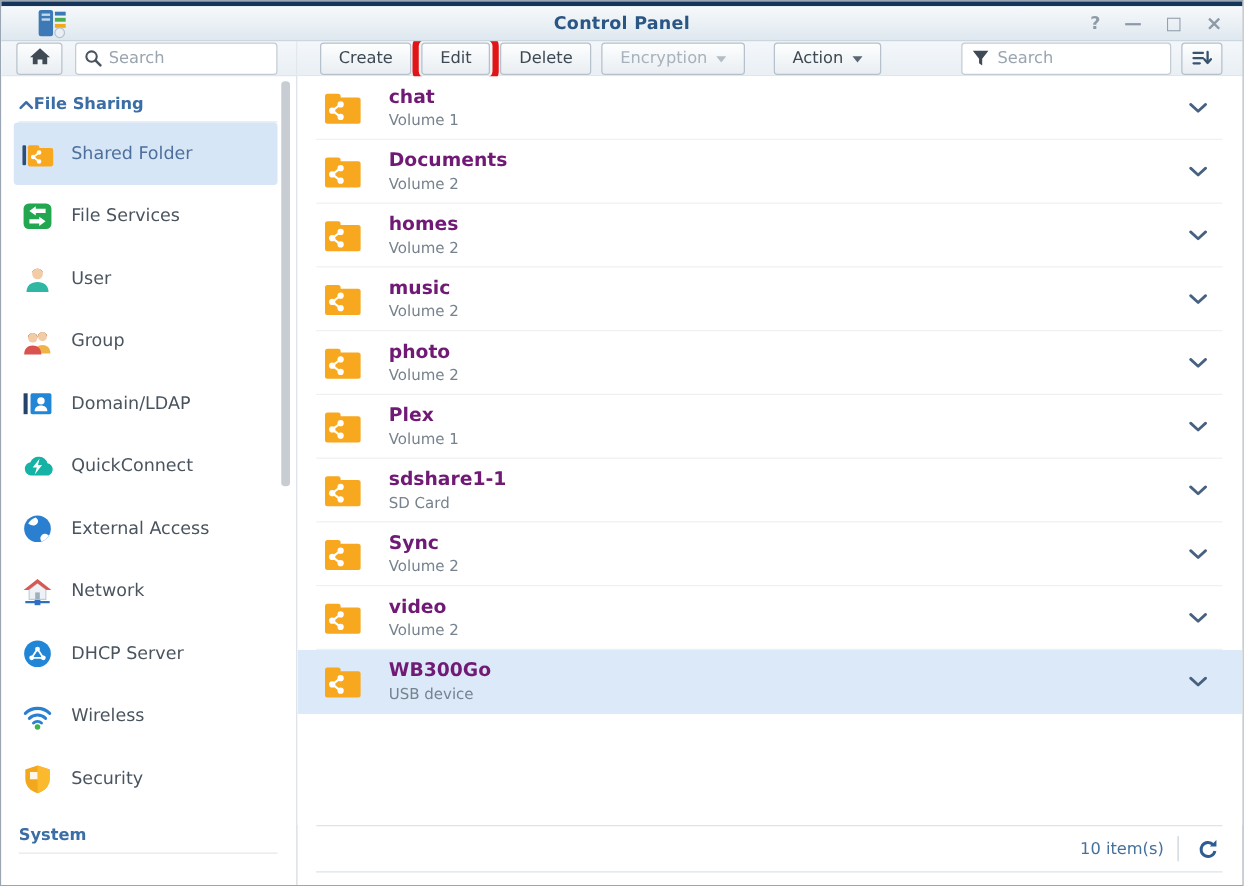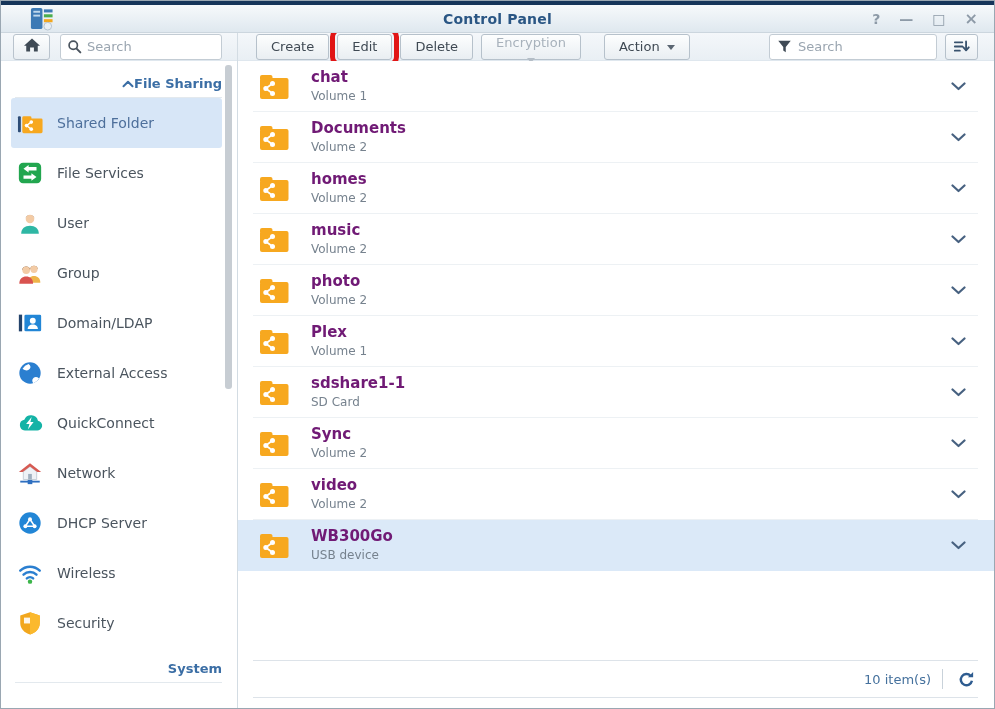--- a/index.html
+++ b/index.html
@@ -18,35 +18,35 @@
 
   
   .left-col { width:237px; flex:0 0 auto; border-right:1px solid #d3dce3; display:flex; flex-direction:column; background:#fff; }
   .band { height:28px; flex:0 0 auto; background:linear-gradient(#f4f7fa,#e9eff4); border-bottom:1px solid #dfe7ee; display:flex; align-items:center; }
   .home-btn { margin-left:12px; width:37px; height:26px; border:1px solid #b9c3cd; border-radius:3px; background:linear-gradient(#fdfefe,#e9eef2); display:flex; align-items:center; justify-content:center; cursor:pointer; }
   .search-box { margin-left:10px; width:162px; height:26px; border:1px solid #c3ccd4; border-radius:3px; background:#fff; display:flex; align-items:center; padding:0 6px; gap:5px; }
   .search-box input { border:none; outline:none; width:100%; font-size:13px; color:#444; font-family:inherit; background:transparent; }
   .search-box input::placeholder { color:#9aa5b0; }
 
   .side-nav { flex:1; overflow:hidden; padding-top:2px; position:relative; }
-  .side-section { margin:0 15px 0 14px; padding:13px 0 6px 0; border-bottom:1px solid #e3e9ee; display:flex; align-items:center; cursor:pointer;justify-content:flex-end; }
+  .side-section { margin:0 15px 0 14px; padding:13px 0 6px 0; border-bottom:1px solid #e3e9ee; display:flex; align-items:center; cursor:pointer; }
   .side-section .sec-label { font-size:13px; font-weight:bold; color:#3b6ea5; }
   .side-item { height:50px; margin:0 15px 0 10px; padding-left:5px; display:flex; align-items:center; gap:13px; border-radius:3px; cursor:pointer; }
   .side-item.selected { background:#d7e6f7; }
   .side-item .side-label { font-size:14px; color:#4a545e; }
   .side-item.selected .side-label { color:#4d6f9b; }
   .side-icon { width:28px; height:28px; display:flex; align-items:center; justify-content:center; flex:0 0 auto; }
 
   .scroll-thumb { position:absolute; left:224px; top:64px; width:7px; height:324px; background:#c7cdd3; border-radius:3px; z-index:6; }
 
   
   .right-col { flex:1; display:flex; flex-direction:column; min-width:0; }
   .toolbar { padding-left:18px; padding-right:16px; display:flex; align-items:center; }
   .tbtn { height:26px; padding:0 14px; border:1px solid #b6c1cb; border-radius:3px; background:linear-gradient(#fdfefe,#e9eef2); font-size:13px; color:#3f4953; display:flex; align-items:center; gap:7px; cursor:pointer; margin-right:8px; white-space:nowrap; }
-  .tbtn.disabled { color:#a8b2bc; cursor:default;flex-direction:column; }
+  .tbtn.disabled { color:#a8b2bc; cursor:default; }
   .tbtn.gap-before { margin-left:15px; }
   .tbtn.annotated { outline:5px solid #e11515; outline-offset:2px; }
   .caret { width:0; height:0; border-left:4px solid transparent; border-right:4px solid transparent; border-top:5px solid #5b6672; margin-top:1px; }
   .tbtn.disabled .caret { border-top-color:#b4bdc6; }
   .toolbar-right { margin-left:auto; display:flex; align-items:center; gap:8px; }
   .filter-box { width:168px; height:26px; border:1px solid #c3ccd4; border-radius:3px; background:#fff; display:flex; align-items:center; padding:0 7px; gap:6px; }
   .filter-box input { border:none; outline:none; width:100%; font-size:13px; color:#444; font-family:inherit; background:transparent; }
   .filter-box input::placeholder { color:#9aa5b0; }
   .sort-btn { width:33px; height:26px; border:1px solid #b6c1cb; border-radius:3px; background:linear-gradient(#fdfefe,#e9eef2); display:flex; align-items:center; justify-content:center; cursor:pointer; }
 
@@ -184,36 +184,36 @@
                 <path d="M11.5 20.5 c0-3.2 2.4-5 5.5-5 s5.5 1.8 5.5 5 z" fill="#fff"></path>
               </svg>
             </span>
     <span class="side-label">Domain/LDAP</span>
   </div>
 
 
   <div class="side-item">
     <span class="side-icon">
               <svg viewBox="0 0 28 28" width="26" height="26">
+                <path d="M8.5 22 a5.8 5.8 0 0 1 -.6-11.5 A7.8 7.8 0 0 1 22.6 11.5 A5.3 5.3 0 0 1 21 22 z" fill="#14b3a6"></path>
+                <path d="M15.8 7.5 l-6 7.5 h3.6 l-1.7 6 6.2-8 h-3.5 z" fill="#fff"></path>
+              </svg>
+            </span>
+    <span class="side-label">QuickConnect</span>
+  </div>
+
+  <div class="side-item">
+    <span class="side-icon">
+              <svg viewBox="0 0 28 28" width="26" height="26">
                 <circle cx="14" cy="14" r="11.5" fill="#2b7fd0"></circle>
                 <path d="M6 9.5 a11.5 11.5 0 0 1 6.5-5.3 c2.2 1.5 2.7 3.6 1.1 5.5 -1.9 2.3-4.9 1.7-7.6-.2z" fill="#fff"></path>
                 <path d="M17.5 25 c-1.6-2.1-1.4-4.2.5-5.8 1.6-1.3 3.7-1 5.8.6 a11.5 11.5 0 0 1 -6.3 5.2z" fill="#fff"></path>
               </svg>
             </span>
     <span class="side-label">External Access</span>
-  </div>
-
-  <div class="side-item">
-    <span class="side-icon">
-              <svg viewBox="0 0 28 28" width="26" height="26">
-                <path d="M8.5 22 a5.8 5.8 0 0 1 -.6-11.5 A7.8 7.8 0 0 1 22.6 11.5 A5.3 5.3 0 0 1 21 22 z" fill="#14b3a6"></path>
-                <path d="M15.8 7.5 l-6 7.5 h3.6 l-1.7 6 6.2-8 h-3.5 z" fill="#fff"></path>
-              </svg>
-            </span>
-    <span class="side-label">QuickConnect</span>
   </div>
 
   <div class="side-item">
     <span class="side-icon">
               <svg viewBox="0 0 28 28" width="26" height="26">
                 <path d="M6.8 12.5 L14 7 l7.2 5.5 V21 H6.8 z" fill="#eef2f6" stroke="#c2ccd5"></path>
                 <path d="M14 3.5 L26 13 h-4.2 L14 7 6.2 13 H2 z" fill="#d65a52"></path>
                 <rect x="12" y="15" width="4" height="6" fill="#9fb0bf"></rect>
                 <path d="M3.5 23.3 h21" stroke="#2e6fc0" stroke-width="2"></path>
                 <rect x="11.5" y="21.5" width="5" height="4.5" fill="#2e6fc0"></rect>

